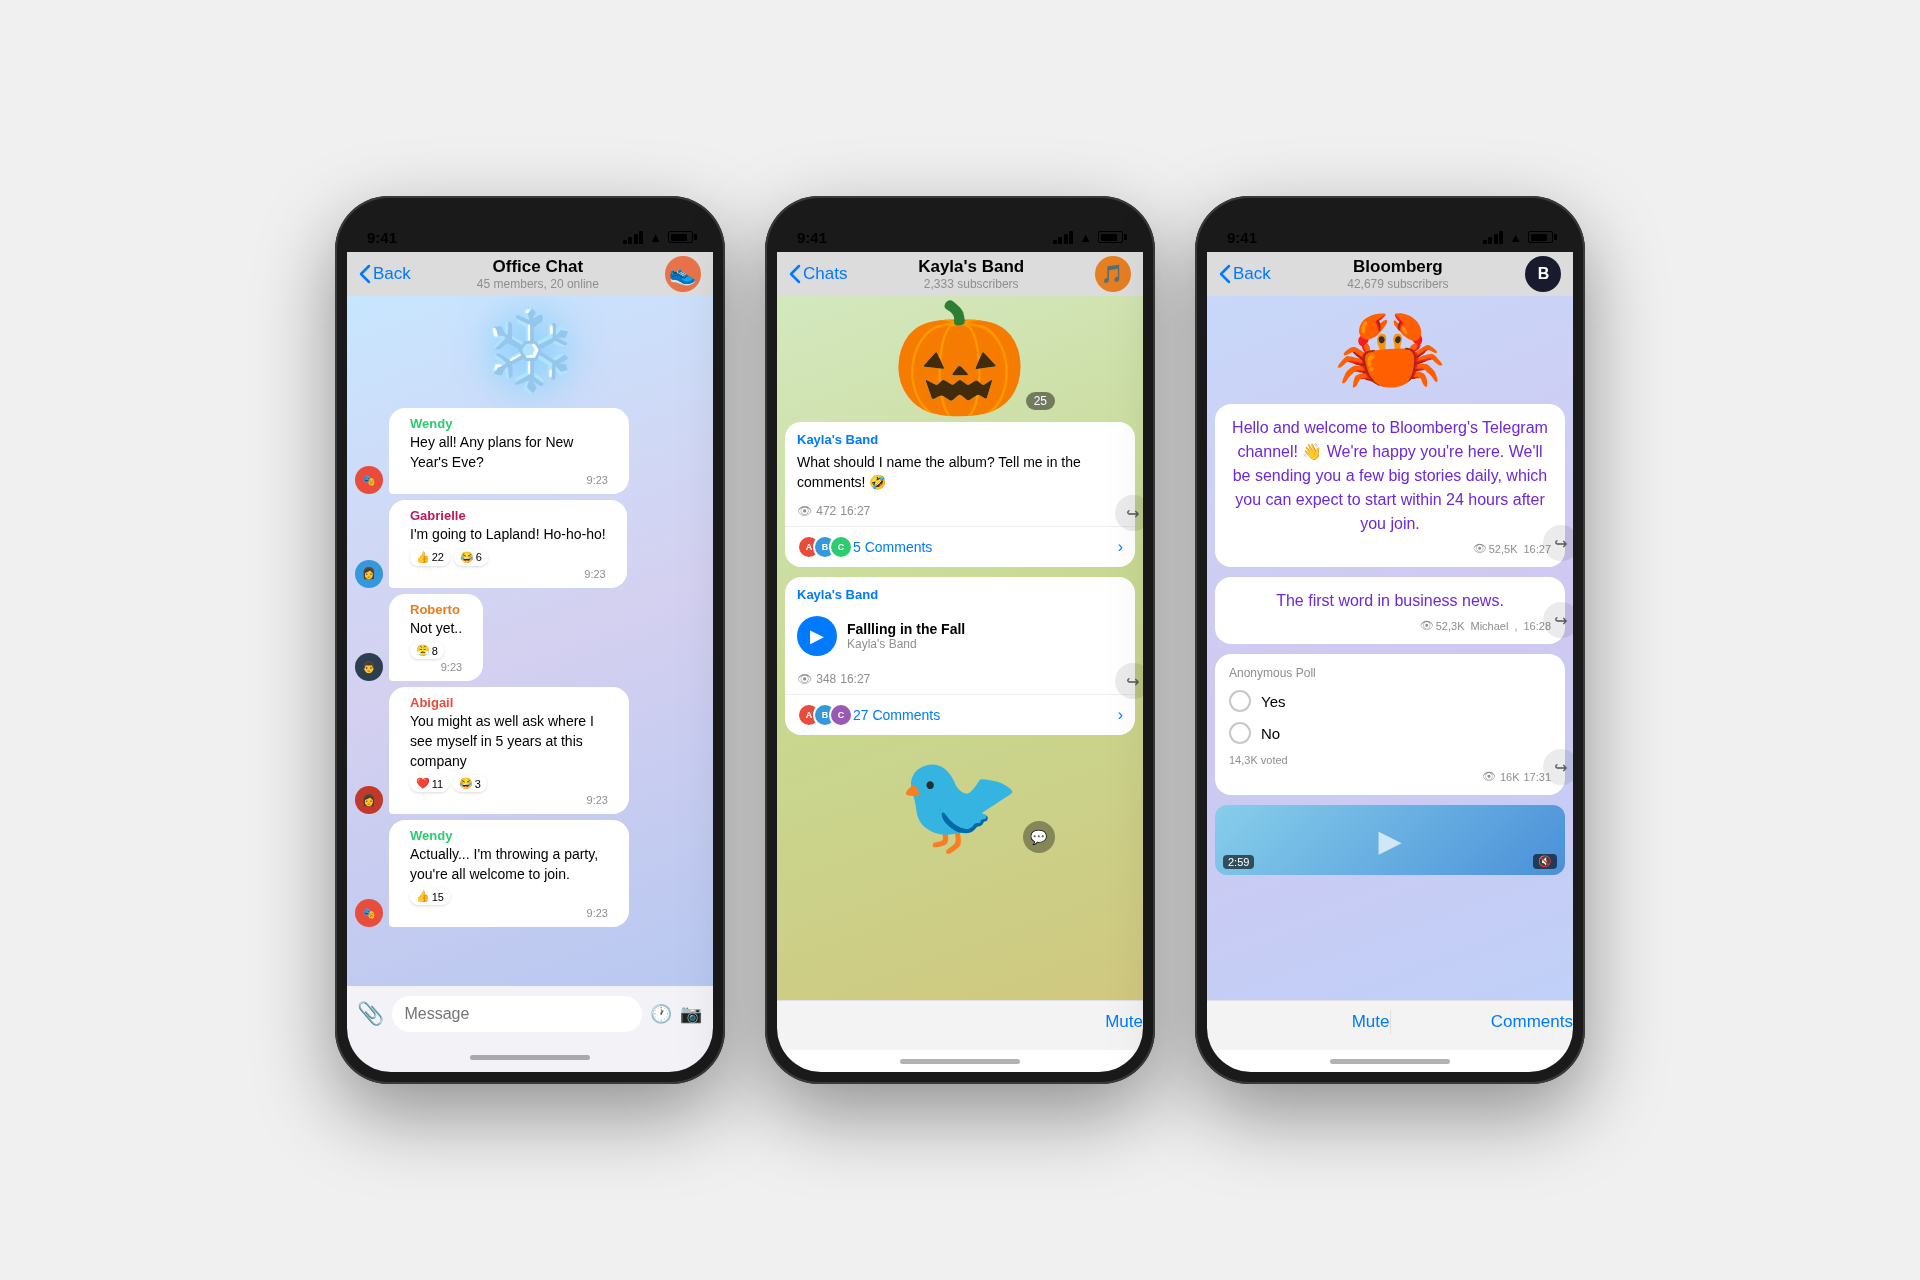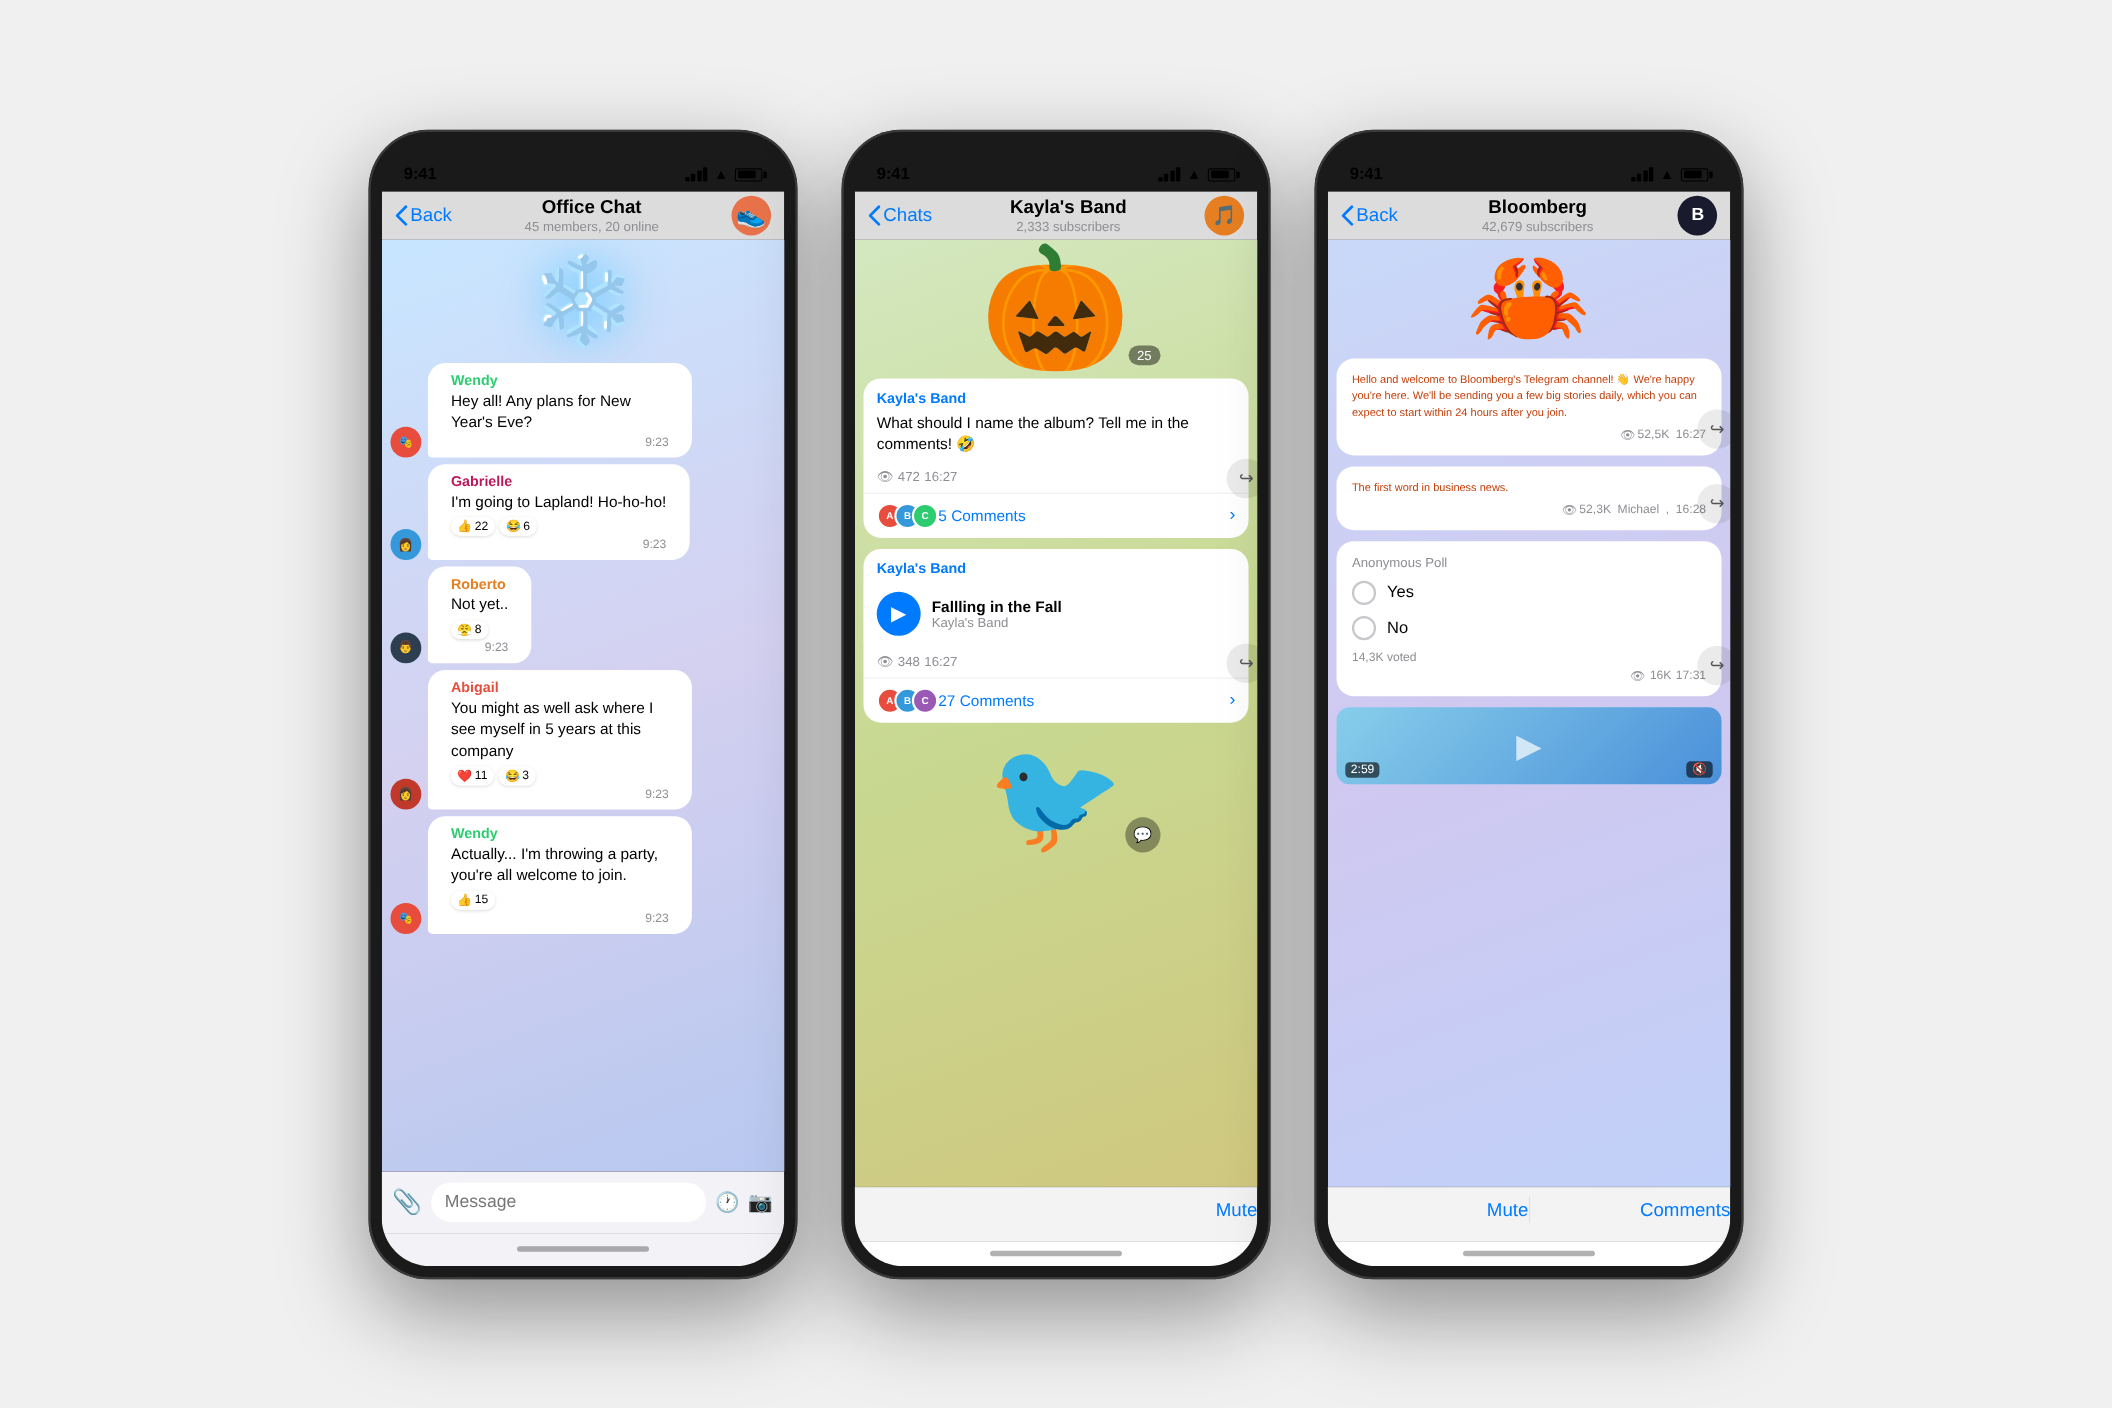--- a/index.html
+++ b/index.html
@@ -10,21 +10,21 @@
       display: flex;
       align-items: center;
       justify-content: center;
       gap: 40px;
       font-family: -apple-system, BlinkMacSystemFont, 'SF Pro Text', 'Helvetica Neue', Arial, sans-serif;
     }
 
     
     .phone {
       width: 390px;
-      height: 1045px;
+      height: 888px;
       background: #1a1a1a;
       border-radius: 54px;
       padding: 12px;
       position: relative;
       box-shadow: 0 30px 80px rgba(0,0,0,0.4), inset 0 0 0 2px #3a3a3a;
     }
     .phone-screen {
       width: 100%;
       height: 100%;
       border-radius: 44px;
@@ -405,21 +405,21 @@
       border-radius: 4px;
     }
 
     
     .bloomberg-text-post {
       background: #fff;
       border-radius: 16px;
       padding: 12px 14px;
       margin-bottom: 4px;
     }
-    .bloomberg-text { font-size: 10px; color: #c2410c; line-height: 1.5; }
+    .bloomberg-text { font-size: 16px; color: #6d28d9; line-height: 1.5; text-align: center; }
     .bloomberg-meta {
       display: flex;
       align-items: center;
       justify-content: flex-end;
       gap: 6px;
       margin-top: 6px;
       font-size: 11px;
       color: #8e8e93;
     }
     .bloomberg-views { display: flex; align-items: center; gap: 2px; }

